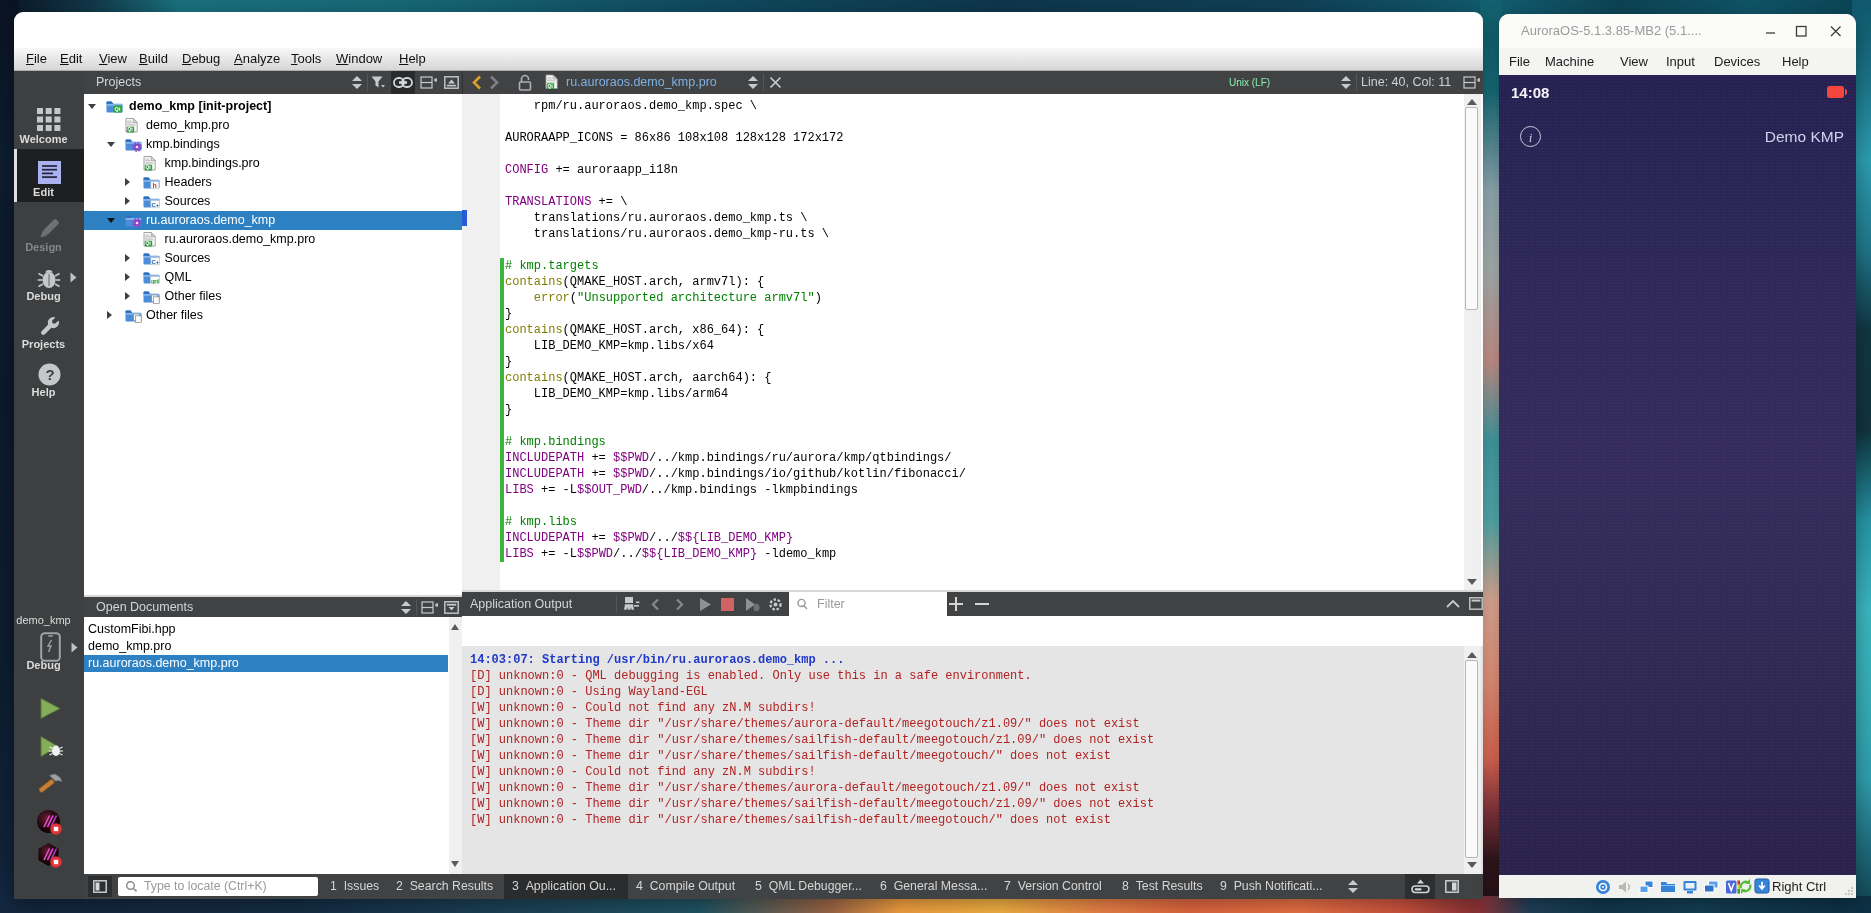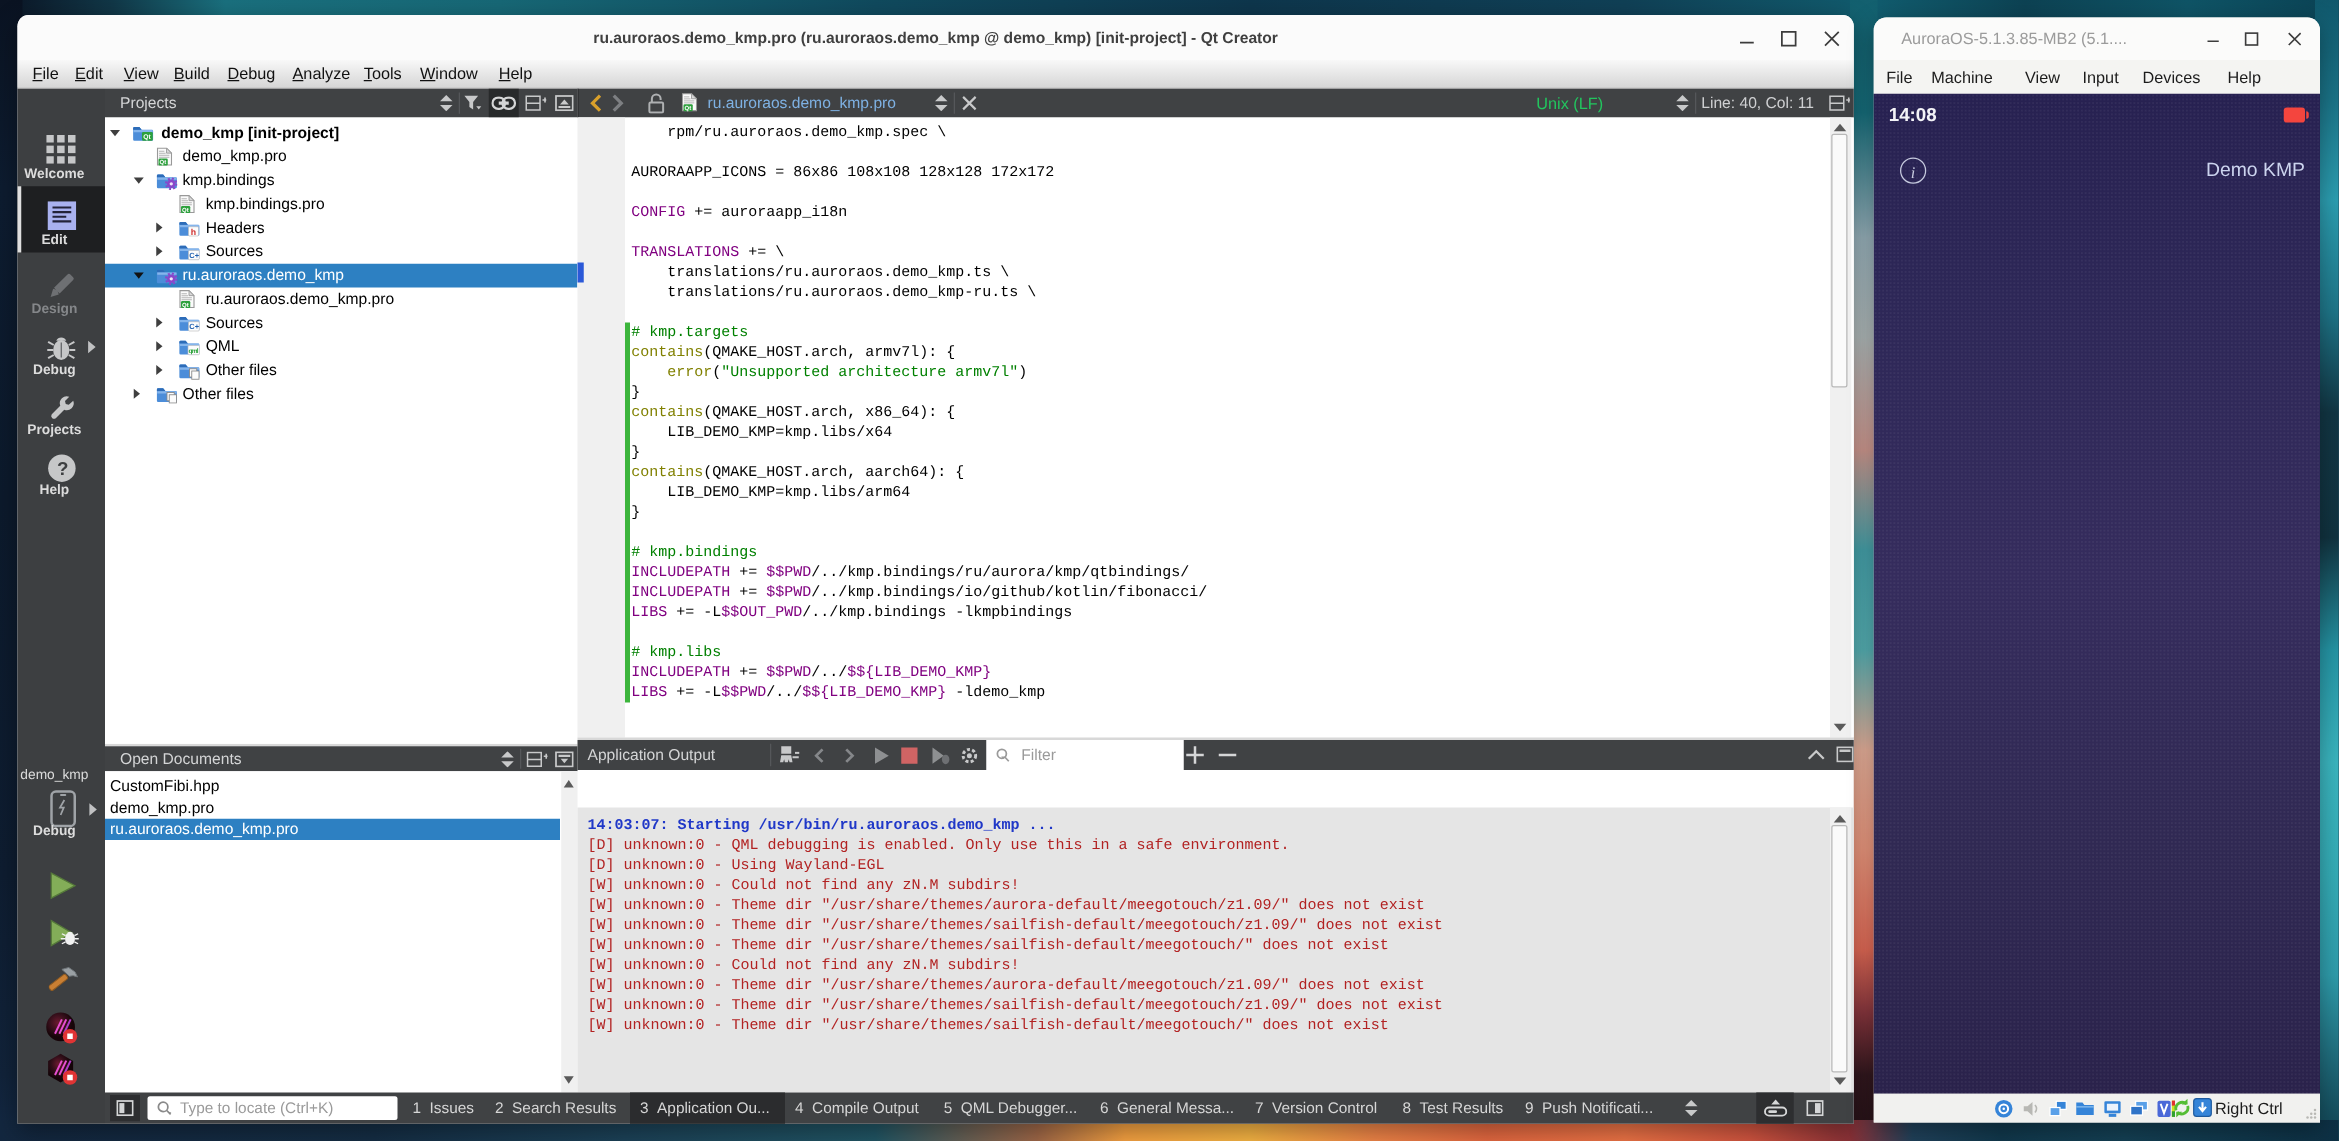--- a/index.html
+++ b/index.html
@@ -106,28 +106,20 @@
 <div id="root">
   <div id="desk">
     <div class="dtop"></div>
     <div class="dleft"></div>
     <div class="dgap"></div>
     <div class="dright"></div>
     <div class="dbottom"></div>
   </div>
 
   <div id="qtc">
-    <div class="titlebar">
-      <div class="title">ru.auroraos.demo_kmp.pro (ru.auroraos.demo_kmp @ demo_kmp) [init-project] - Qt Creator</div>
-      <svg class="abs" style="left:1377px;top:12px" width="92" height="14" viewBox="0 0 92 14">
-        <line x1="1" y1="10" x2="12" y2="10" stroke="#3c3c3c" stroke-width="1.4"></line>
-        <rect x="34.5" y="1.5" width="11" height="11" fill="none" stroke="#3c3c3c" stroke-width="1.4"></rect>
-        <path d="M69 1.5 L80 12.5 M80 1.5 L69 12.5" stroke="#3c3c3c" stroke-width="1.4"></path>
-      </svg>
-    </div>
     <div class="menubar">
       <span style="left:12px"><u>F</u>ile</span>
       <span style="left:46px"><u>E</u>dit</span>
       <span style="left:85px"><u>V</u>iew</span>
       <span style="left:125px"><u>B</u>uild</span>
       <span style="left:168px"><u>D</u>ebug</span>
       <span style="left:220px"><u>A</u>nalyze</span>
       <span style="left:277px"><u>T</u>ools</span>
       <span style="left:322px"><u>W</u>indow</span>
       <span style="left:385px"><u>H</u>elp</span>
@@ -483,21 +475,21 @@
         </svg>
       <span class="abs" style="left:103px;top:0;height:23px;line-height:23px;font-size:12.5px;color:#7eb1e3">ru.auroraos.demo_kmp.pro</span>
       <svg class="abs" style="left:284px;top:5px" width="12" height="13" viewBox="0 0 12 13">
           <path d="M6 0 L11 5 H1z" fill="#c8c9ca"></path>
           <path d="M6 13 L1 8 h10z" fill="#c8c9ca"></path>
         </svg>
       <div class="abs" style="left:300px;top:3px;width:1px;height:17px;background:#55575a"></div>
       <svg class="abs" style="left:306px;top:5px" width="13" height="13" viewBox="0 0 13 13">
           <path d="M1.5 1.5 L11.5 11.5 M11.5 1.5 L1.5 11.5" stroke="#c8c9ca" stroke-width="1.7"></path>
         </svg>
-      <span class="abs" style="left:766px;top:0;height:23px;line-height:23px;font-size:13px;color:#22c55e">Unix (LF)</span>
+      <span class="abs" style="left:766px;top:0;height:23px;line-height:23px;font-size:10px;color:#86efac">Unix (LF)</span>
       <svg class="abs" style="left:877px;top:5px" width="12" height="13" viewBox="0 0 12 13">
           <path d="M6 0 L11 5 H1z" fill="#c8c9ca"></path>
           <path d="M6 13 L1 8 h10z" fill="#c8c9ca"></path>
         </svg>
       <div class="abs" style="left:893px;top:3px;width:1px;height:17px;background:#55575a"></div>
       <span class="abs" style="left:898px;top:0;height:23px;line-height:23px;font-size:12.5px;color:#cfd0d2">Line: 40, Col: 11</span>
       <svg class="abs" style="left:1000px;top:5px" width="17" height="14" viewBox="0 0 17 14">
           <g fill="none" stroke="#c8c9ca" stroke-width="1.2">
             <rect x="1" y="1" width="11" height="11"></rect>
             <line x1="1" y1="6.5" x2="12" y2="6.5"></line>

